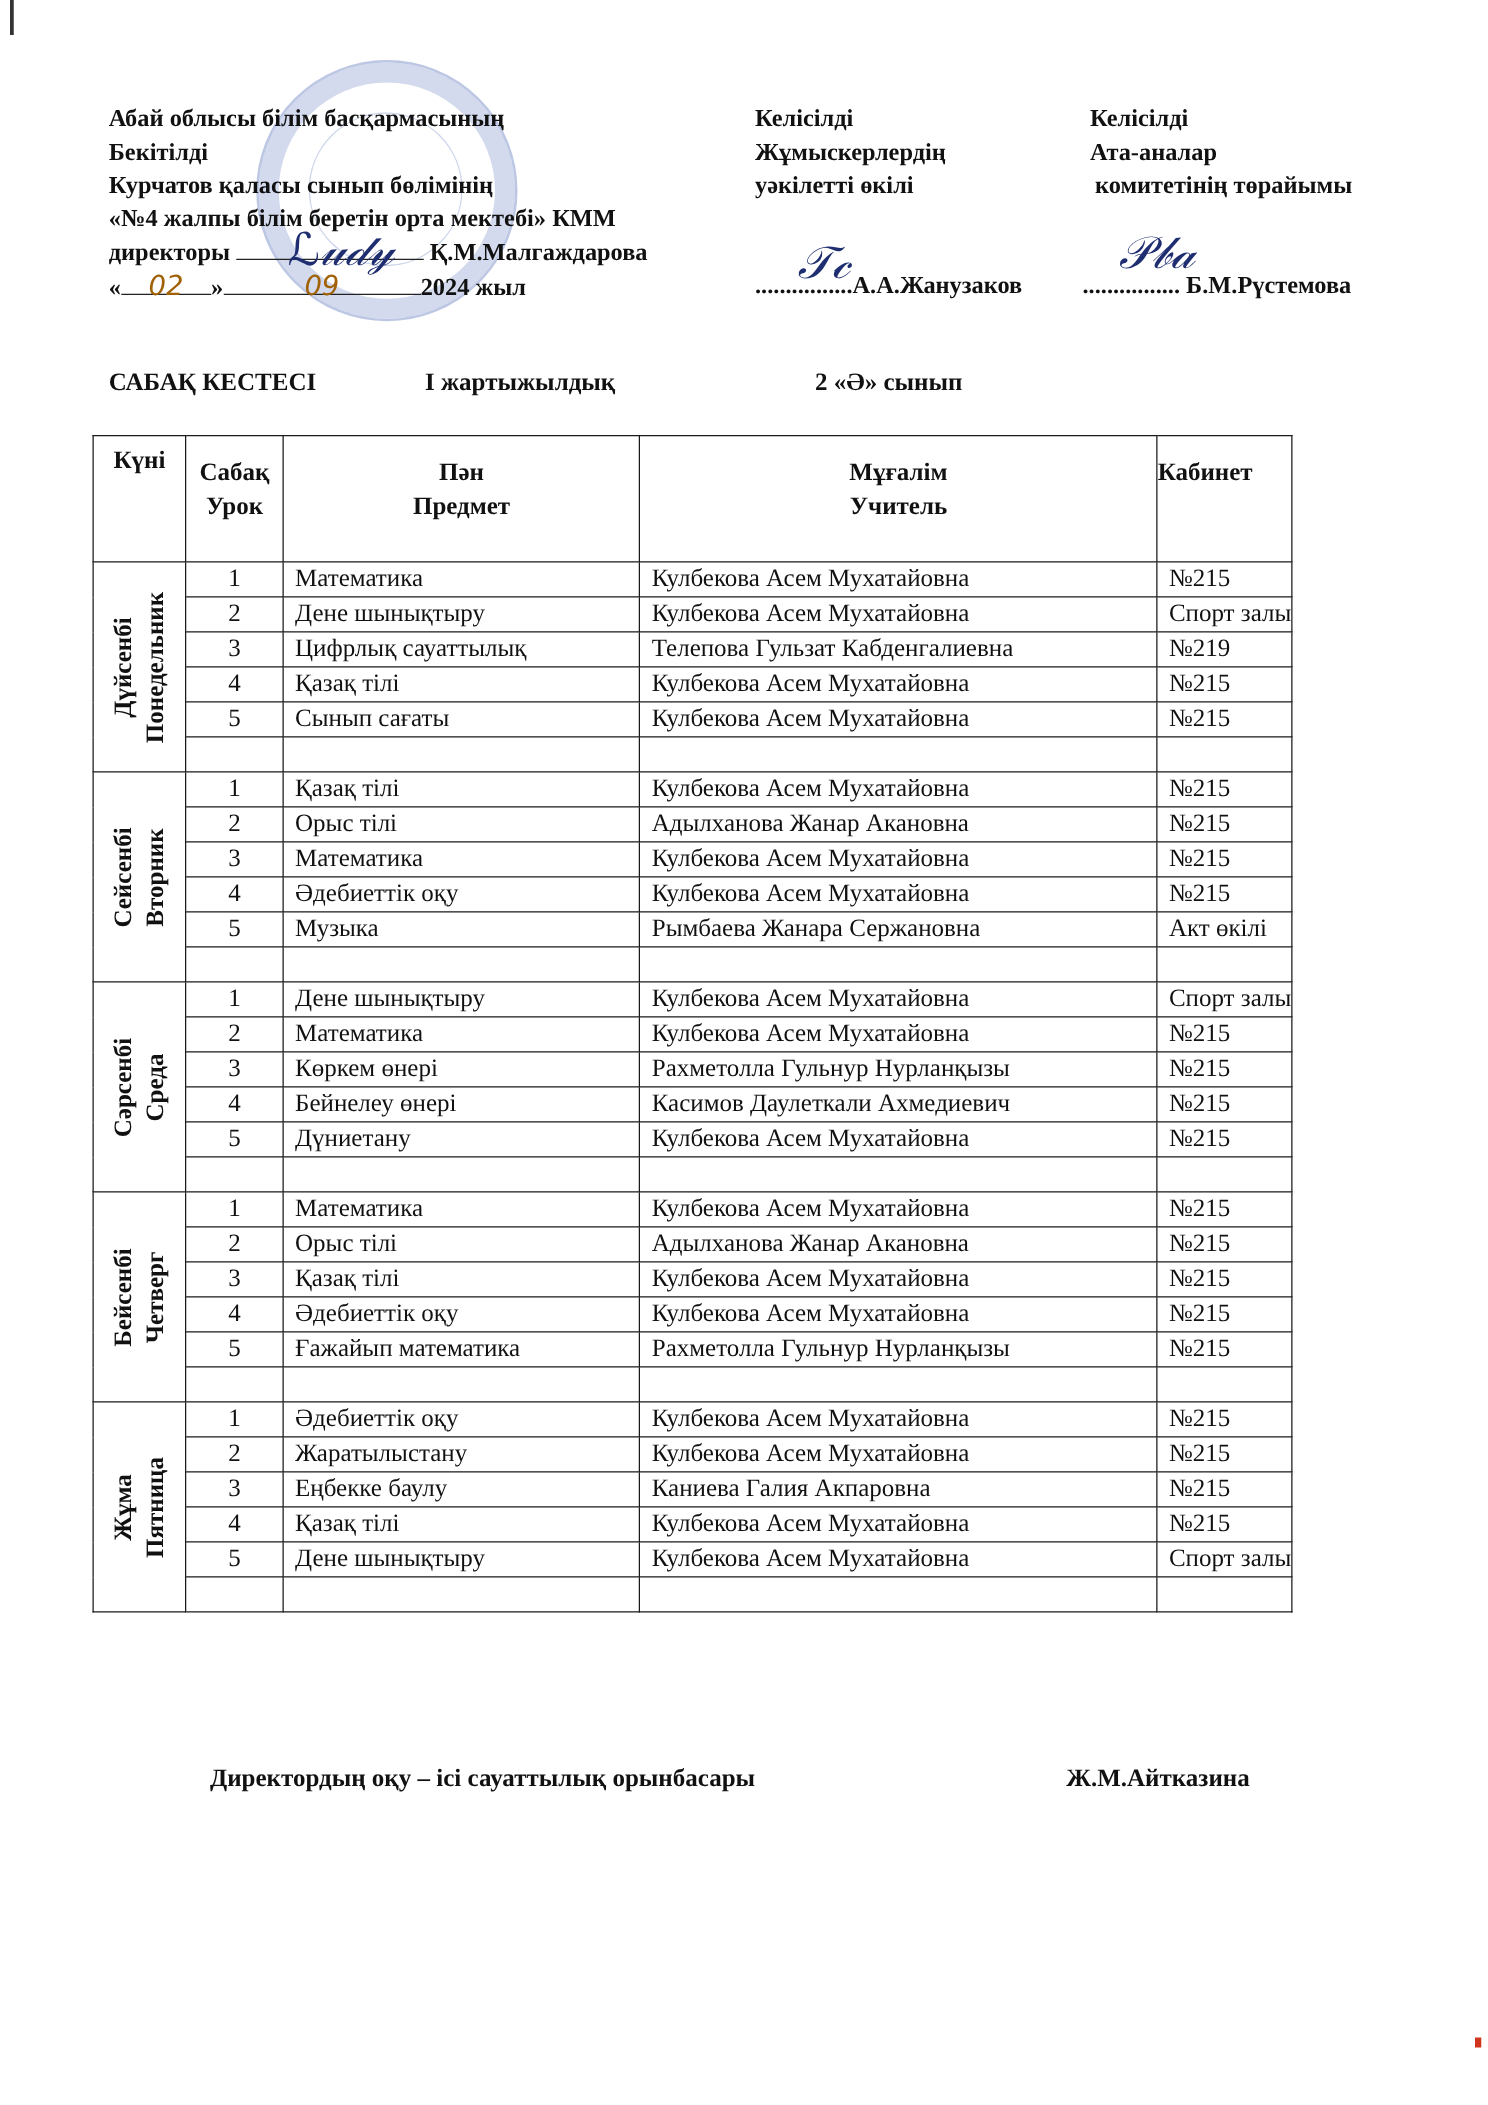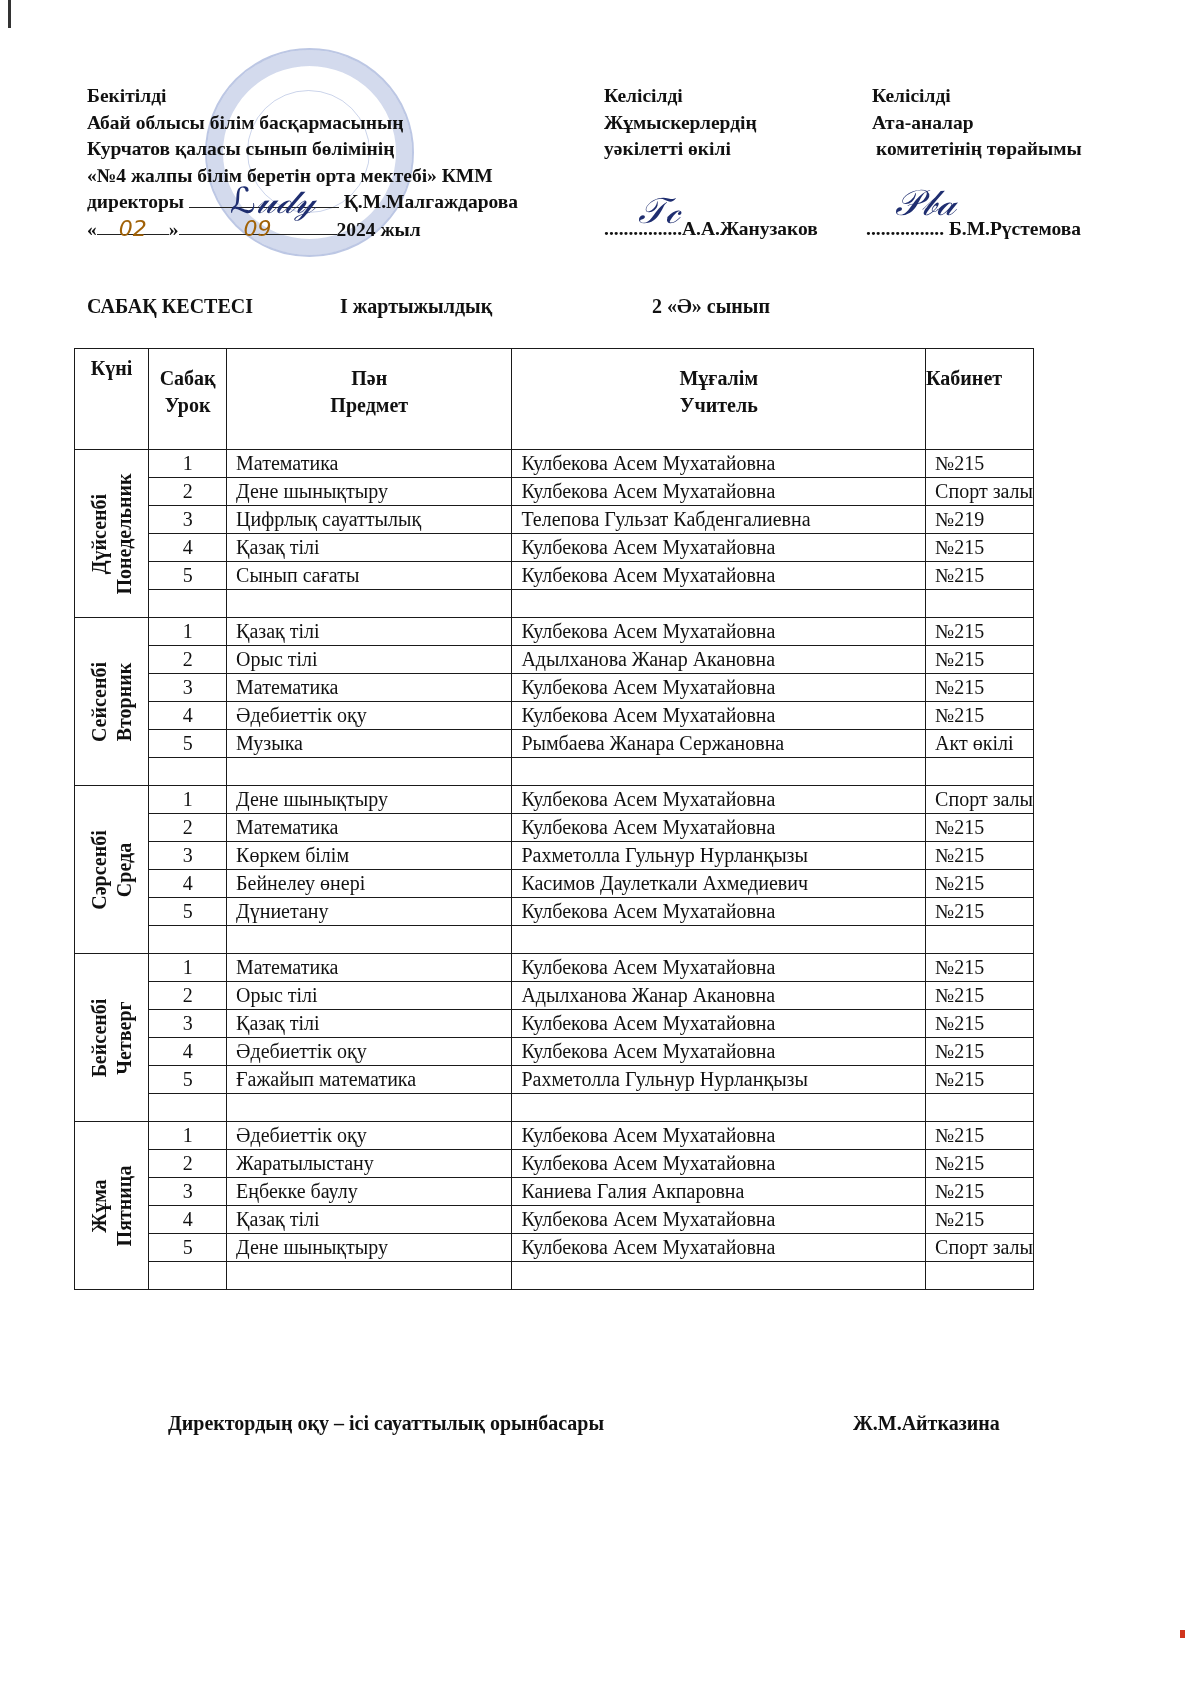--- a/index.html
+++ b/index.html
@@ -39,22 +39,22 @@
 </head>
 <body>
 
 <div class="scanline"></div>
 
 <div class="stamp">
     <div class="stamp-inner"></div>
   </div>
 
 <div class="hdr" id="approve">
+  <div>Абай облысы білім басқармасының</div>
   <div>Бекітілді</div>
-  <div>Абай облысы білім басқармасының</div>
   <div>Курчатов қаласы сынып бөлімінің</div>
   <div>«№4 жалпы білім беретін орта мектебі» КММ</div>
   <div>
     <span>директоры</span>
     <span class="sigline" style="width:150px;"></span>
     <span>Қ.М.Малгаждарова</span>
   </div>
   <div>
     <span>«</span><span class="sigline" style="width:72px; text-align:center;"><span class="handwrite">02</span></span><span>»</span><span class="sigline" style="width:158px; text-align:center;"><span class="handwrite">09</span></span><span>2024 жыл</span>
   </div>
@@ -207,21 +207,21 @@
         <td class="room">Спорт залы</td>
       </tr>
       <tr>
         <td class="num">2</td>
         <td class="subj">Математика</td>
         <td class="teach">Кулбекова Асем Мухатайовна</td>
         <td class="room">№215</td>
       </tr>
       <tr>
         <td class="num">3</td>
-        <td class="subj">Көркем білім</td>
+        <td class="subj">Көркем өнері</td>
         <td class="teach">Рахметолла Гульнур Нурланқызы</td>
         <td class="room">№215</td>
       </tr>
       <tr>
         <td class="num">4</td>
         <td class="subj">Бейнелеу өнері</td>
         <td class="teach">Касимов Даулеткали Ахмедиевич</td>
         <td class="room">№215</td>
       </tr>
       <tr>

